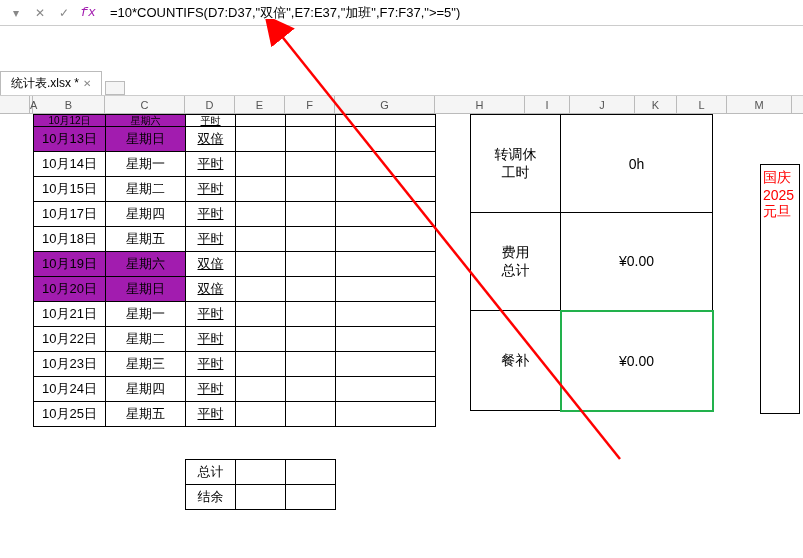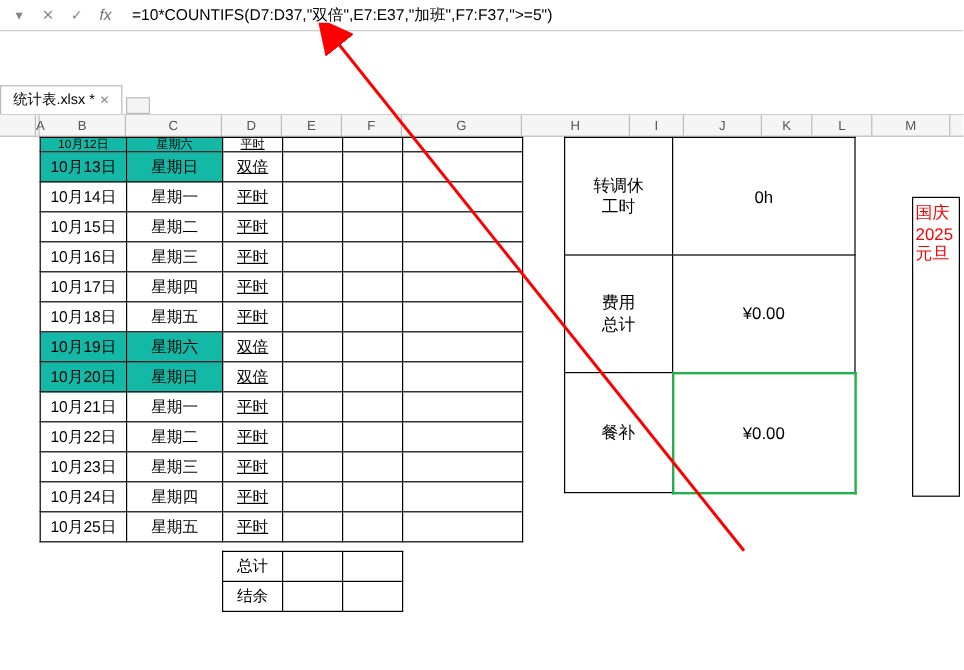--- a/index.html
+++ b/index.html
@@ -1,21 +1,21 @@
 <!DOCTYPE html>
 <html><head>
   <meta charset="utf-8">
   <style>
     * { box-sizing: border-box; margin: 0; padding: 0; }
     body { font-family: "Microsoft YaHei", Arial, sans-serif; font-size: 12px; background: #fff; width: 803px; height: 558px; overflow: hidden; position: relative; }
     
     .formula-bar { display: flex; align-items: center; border-bottom: 1px solid #ccc; height: 26px; background: #fff; }
     .fb-icons { display: flex; align-items: center; padding: 0 8px; gap: 8px; color: #888; }
     .fb-icon { width: 16px; height: 16px; display: flex; align-items: center; justify-content: center; color: #888; }
-    .fb-fx { font-style: italic; font-family: Liberation Sans, sans-serif; color: #737373; font-size: 13px; }
+    .fb-fx { font-style: italic; font-family: Liberation Mono, monospace; color: #a21caf; font-size: 13px; }
     .formula-input { flex: 1; border: none; outline: none; padding: 2px 6px; font-size: 13px; font-family: Arial, sans-serif; }
     
     .tab-area { height: 70px; position: relative; border-bottom: 1px solid #ccc; text-align: right; }
     .tab { position: absolute; bottom: 0; left: 0; padding: 3px 10px; background: #fff; border: 1px solid #bbb; border-bottom: none; font-size: 12px; display: flex; align-items: center; gap: 4px; }
     .tab-close { color: #888; font-size: 10px; }
     .small-box { position: absolute; bottom: 0; left: 105px; width: 20px; height: 14px; border: 1px solid #bbb; background: #f5f5f5; }
     
     .sheet { position: relative; }
     
     .col-headers { display: flex; background: #f5f5f5; border-bottom: 1px solid #bbb; height: 18px; }
@@ -24,21 +24,21 @@
     .chA { width: 3px; } .chB { width: 72px; } .chC { width: 80px; } .chD { width: 50px; }
     .chE { width: 50px; } .chF { width: 50px; } .chG { width: 100px; } .chH { width: 90px; }
     .chI { width: 45px; } .chJ { width: 65px; } .chK { width: 42px; } .chL { width: 50px; } .chM { width: 65px; }
     
     .grid-area { position: relative; }
     
     .left-table { position: absolute; top: 0; left: 33px; border-collapse: collapse; }
     .left-table td { border: 1px solid #000; text-align: center; font-size: 13px; padding: 0; height: 25px; }
     .lt-b { width: 72px; } .lt-c { width: 80px; } .lt-d { width: 50px; text-decoration: underline; }
     .lt-e { width: 50px; } .lt-f { width: 50px; } .lt-g { width: 100px; }
-    .highlight { background: #14b8a6; }
+    .highlight { background: #a21caf; }
     .half-row td { height: 12px; font-size: 10px; overflow: hidden; line-height: 8px; }
     
     .summary-table { position: absolute; top: 0; left: 470px; border-collapse: collapse; }
     .summary-table td { border: 1px solid #000; text-align: center; font-size: 14px; padding: 0; vertical-align: middle; }
     .st-h { width: 90px; } .st-val { width: 152px; }
     .st-row1 { height: 98px; } .st-row2 { height: 100px; } .st-row3 { height: 98px; } .st-row4 { height: 100px; margin-top: 43px; }
     .selected-cell { border: 2px solid #22B14C !important; position: relative; }
     
     .side-box { position: absolute; top: 50px; left: 760px; border: 1px solid #000; width: 40px; height: 250px; font-size: 14px; padding: 4px 2px; }
     .red-text { color: #FF0000; }
@@ -119,28 +119,20 @@
       </tr>
       <tr>
         <td class="lt-b">10月15日</td>
         <td class="lt-c">星期二</td>
         <td class="lt-d">平时</td>
         <td class="lt-e"></td>
         <td class="lt-f"></td>
         <td class="lt-g"></td>
       </tr>
       <tr>
-        <td class="lt-b">10月16日</td>
-        <td class="lt-c">星期三</td>
-        <td class="lt-d">平时</td>
-        <td class="lt-e"></td>
-        <td class="lt-f"></td>
-        <td class="lt-g"></td>
-      </tr>
-      <tr>
         <td class="lt-b">10月17日</td>
         <td class="lt-c">星期四</td>
         <td class="lt-d">平时</td>
         <td class="lt-e"></td>
         <td class="lt-f"></td>
         <td class="lt-g"></td>
       </tr>
       <tr>
         <td class="lt-b">10月18日</td>
         <td class="lt-c">星期五</td>

